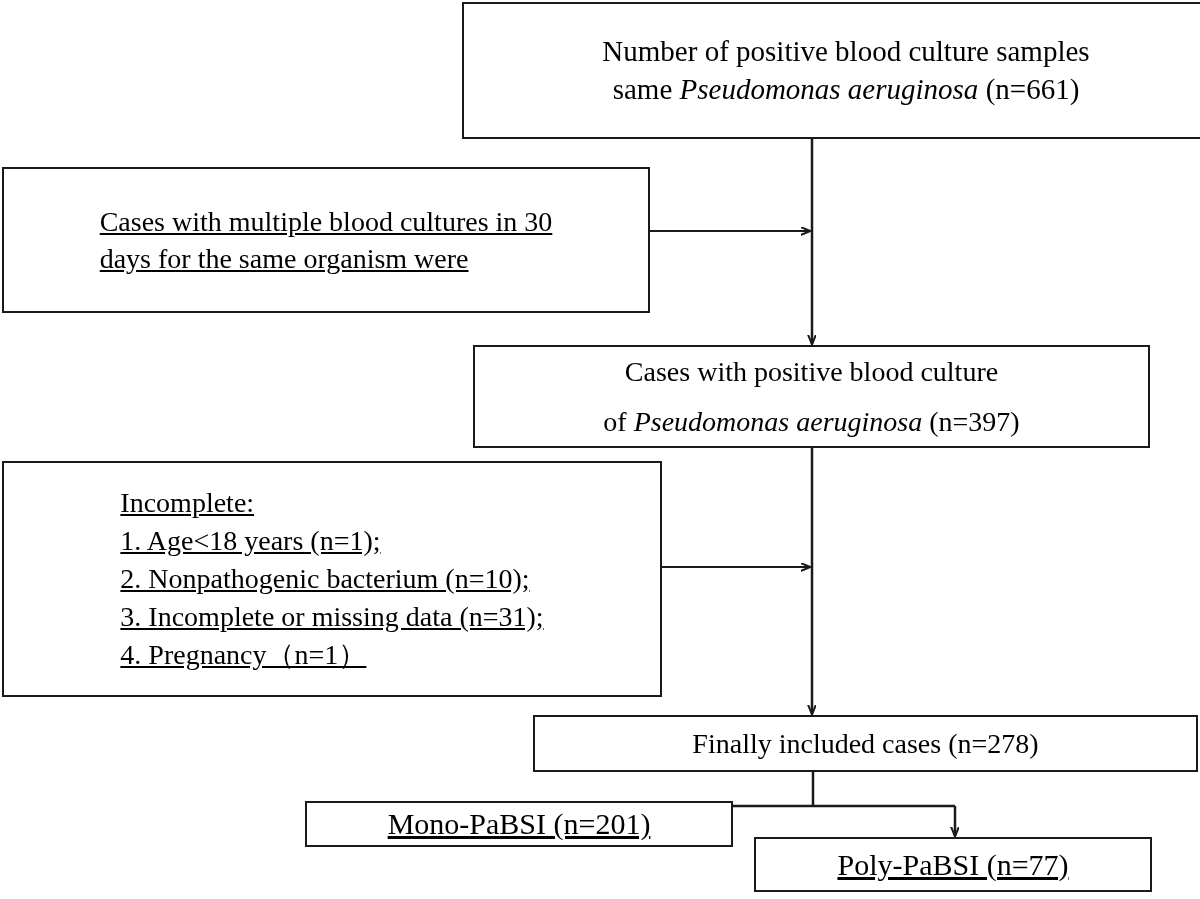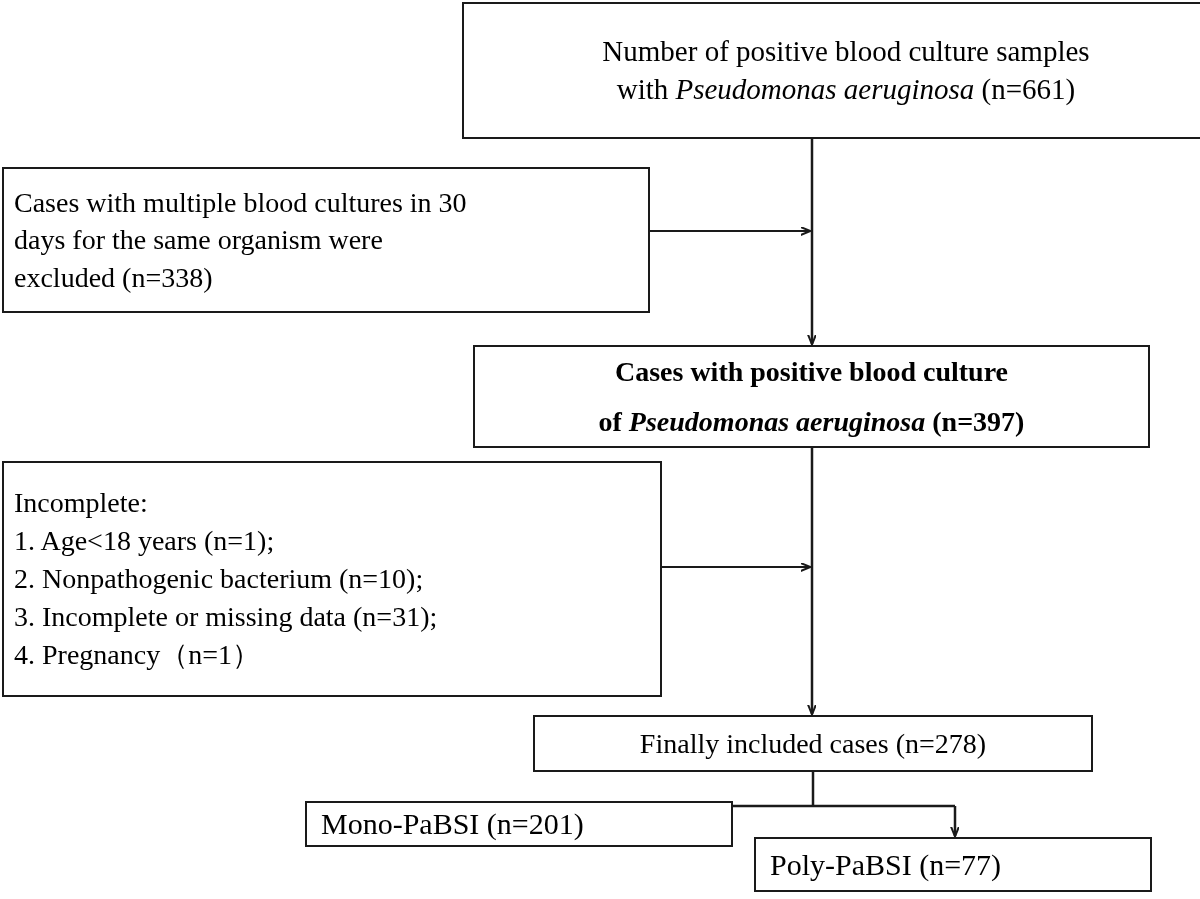--- a/index.html
+++ b/index.html
@@ -22,37 +22,37 @@
     position: absolute;
     box-sizing: border-box;
     border: 2px solid #1a1a1a;
     background: #ffffff;
     display: flex;
     flex-direction: column;
     justify-content: center;
     z-index: 2;
   }
   .node.center { align-items: center; text-align: center; }
-  .node.left   { align-items: flex-start; text-align: left; }
+  .node.left   { align-items: center; text-align: left; text-decoration: underline; }
   .italic { font-style: italic; }
 
   
   #node-source          { left: 424px; top: 2px;   width: 768px; height: 137px; margin-left: 38px; }
   #node-multiple-excl   { left: 2px;   top: 167px; width: 648px; height: 146px; }
   #node-positive-cases  { left: 473px; top: 345px; width: 677px; height: 103px; }
   #node-exclusions      { left: 2px;   top: 461px; width: 660px; height: 236px; }
-  #node-final           { left: 533px; top: 715px; width: 560px; height: 57px; }
+  #node-final           { left: 533px; top: 715px; width: 665px; height: 57px; }
   #node-mono            { left: 305px; top: 801px; width: 428px; height: 46px; }
   #node-poly            { left: 754px; top: 837px; width: 398px; height: 55px; }
 
   
   #node-source .body        { font-size: 29px; line-height: 1.0; padding: 0 14px; }
   #node-source .body .row   { margin: 9px 0; }
   #node-positive-cases .body{ font-size: 28px; line-height: 1.0; padding: 0 14px; }
-  #node-positive-cases .body .row { margin: 22px 0; font-weight: bold; }
+  #node-positive-cases .body .row { margin: 22px 0; }
   #node-multiple-excl .body { font-size: 28px; line-height: 1.33; padding: 0 10px; }
   #node-exclusions .body    { font-size: 28px; line-height: 1.36; padding: 0 10px; }
   #node-final .body         { font-size: 28px; padding: 0 14px; }
   #node-mono .body,
   #node-poly .body          { font-size: 30px; padding: 0 14px; }
 
   
   #connectors {
     position: absolute;
     left: 0; top: 0;
@@ -82,29 +82,28 @@
 
     <line x1="813" y1="772" x2="813" y2="806" stroke="#1a1a1a" stroke-width="2.5"></line>
     <line x1="517" y1="806" x2="955" y2="806" stroke="#1a1a1a" stroke-width="2.5"></line>
     <line x1="518" y1="806" x2="518" y2="836" stroke="#1a1a1a" stroke-width="2.5" marker-end="url(#arrowhead)"></line>
     <line x1="955" y1="806" x2="955" y2="836" stroke="#1a1a1a" stroke-width="2.5" marker-end="url(#arrowhead)"></line>
   </svg>
 
   <div class="node center" id="node-source">
     <div class="body">
       <div class="row">Number of positive blood culture samples</div>
-      <div class="row"><span>with </span><span class="italic">Pseudomonas aeruginosa</span><span> (n=661)</span></div>
+      <div class="row"><span>same </span><span class="italic">Pseudomonas aeruginosa</span><span> (n=661)</span></div>
     </div>
   </div>
 
   <div class="node left" id="node-multiple-excl">
     <div class="body">
       <div>Cases with multiple blood cultures in 30</div>
       <div>days for the same organism were</div>
-      <div>excluded (n=338)</div>
     </div>
   </div>
 
   <div class="node center" id="node-positive-cases">
     <div class="body">
       <div class="row">Cases with positive blood culture</div>
       <div class="row"><span>of </span><span class="italic">Pseudomonas aeruginosa</span><span> (n=397)</span></div>
     </div>
   </div>
 

